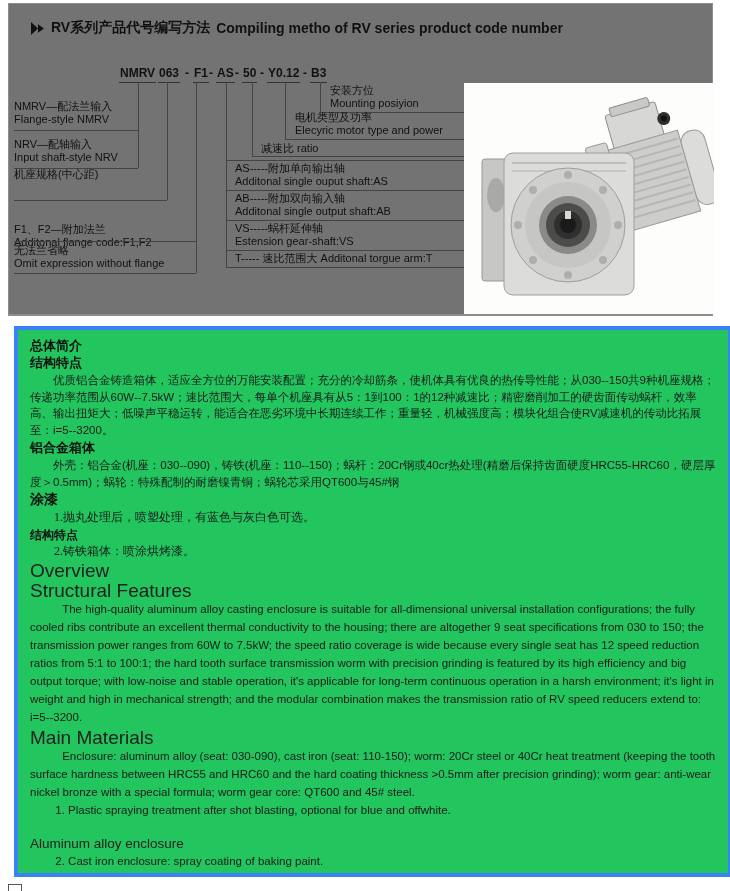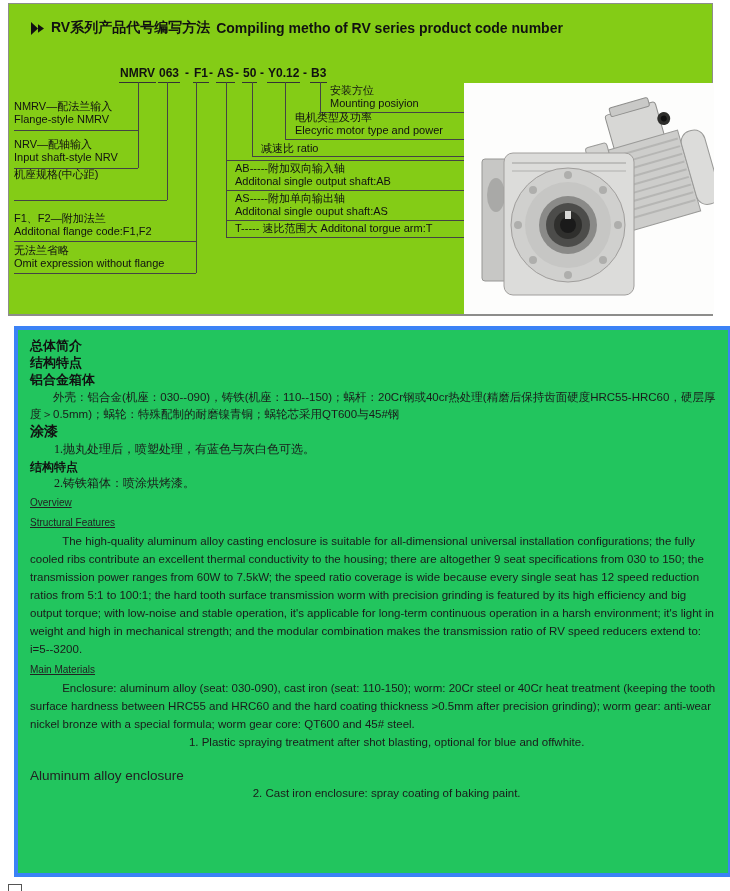--- a/index.html
+++ b/index.html
@@ -5,21 +5,21 @@
   * { box-sizing: border-box; margin: 0; padding: 0; }
   html,body { background:#fff; }
   body {
     width: 730px; height: 891px; position: relative; overflow: hidden;
     font-family: "Liberation Sans", "DejaVu Sans", sans-serif;
     color: #141414;
   }
   
   .panel {
     position: absolute; left: 8px; top: 3px; width: 705px; height: 313px;
-    background: #84cc16; border: 1px solid #8d8d8b; border-bottom: 2px solid #8d8d8b;
+    background: #737373; border: 1px solid #8d8d8b; border-bottom: 2px solid #8d8d8b;
   }
   .title-row { position: absolute; left: 21px; top: 15px; display: flex; align-items: center; gap: 6px; }
   .title-row .ttl { font-size: 14px; font-weight: bold; color: #111; white-space: nowrap; }
   
   .seg { position: absolute; top: 62px; font-size: 12px; font-weight: bold; color:#111;
          border-bottom: 1px solid #333; padding: 0 1px 2px 1px; white-space: nowrap; }
   .dash { position: absolute; top: 62px; font-size: 12px; font-weight: bold; color:#111; }
   
   .vline { position: absolute; width: 1px; background: #444; }
   .hline { position: absolute; height: 1px; background: #444; }
@@ -38,23 +38,23 @@
   
   .textbox {
     position: absolute; left: 14px; top: 326px; width: 718px; height: 551px;
     background: #22c55e; border: 4px solid #3b82f6; overflow: hidden;
     padding: 6px 10px 4px 12px;
   }
   .zh-h  { font-size: 13px; font-weight: bold; line-height: 15px; margin: 2px 0 2px 0; color:#111; }
   .zh-p  { font-size: 11.5px; line-height: 16.5px; text-indent: 2em; color:#1a1a1a; margin: 1px 0; }
   .zh-item { font-size: 12px; line-height: 16.5px; padding-left: 2em; color:#1a1a1a;font-family:Liberation Serif, serif; }
   .zh-sub { font-size: 12px; font-weight: bold; line-height: 16px; color:#111; margin-top: 1px; }
-  .en-h  { font-size: 10px; font-weight: normal; line-height: 17px; margin: 3px 0 1px 0; color:#222;text-decoration:underline; }
+  .en-h  { font-size: 19px; font-weight: normal; line-height: 17px; margin: 3px 0 1px 0; color:#222; }
   .en-p  { font-size: 11.5px; line-height: 18px; text-indent: 2.8em; color:#1a1a1a; }
-  .en-item { font-size: 11.5px; line-height: 18px; padding-left: 2.2em; color:#1a1a1a;text-align:center; }
+  .en-item { font-size: 11.5px; line-height: 18px; padding-left: 2.2em; color:#1a1a1a; }
   .en-sub { font-size: 13.5px; line-height: 17px; color:#222; margin-top: 16px; }
   
   .page-mark { position: absolute; left: 8px; top: 884px; width: 14px; height: 12px;
                border: 1px solid #555; background: #fff; }
 </style>
 </head>
 <body>
 
 <div class="panel">
 
@@ -100,21 +100,21 @@
     <div>NRV—配轴输入</div>
     <div>Input shaft-style NRV</div>
   </div>
   <div class="hline" style="left:5px; top:164px; width:124px"></div>
 
   <div class="dlabel" style="left:5px; top:164px">
     <div>机座规格(中心距)</div>
   </div>
   <div class="hline" style="left:5px; top:196px; width:153px"></div>
 
-  <div class="dlabel" style="left:5px; top:208px">
+  <div class="dlabel" style="left:5px; top:219px">
     <div>F1、F2—附加法兰</div>
     <div>Additonal flange code:F1,F2</div>
   </div>
   <div class="hline" style="left:5px; top:237px; width:182px"></div>
 
   <div class="dlabel" style="left:5px; top:240px">
     <div>无法兰省略</div>
     <div>Omit expression without flange</div>
   </div>
   <div class="hline" style="left:5px; top:269px; width:182px"></div>
@@ -131,26 +131,30 @@
   </div>
   <div class="hline" style="left:276px; top:135px; width:181px"></div>
 
   <div class="dlabel" style="left:252px; top:138px">
     <div>减速比 ratio</div>
   </div>
   <div class="hline" style="left:243px; top:152px; width:214px"></div>
 
   <div class="opts">
     <div class="opt">
+      <div>AS-----附加单向输出轴</div>
+      <div>Additonal single ouput shaft:AS</div>
+    </div>
+    <div class="opt">
       <div>AB-----附加双向输入轴</div>
       <div>Additonal single output shaft:AB</div>
     </div>
     <div class="opt">
-      <div>AS-----附加单向输出轴</div>
-      <div>Additonal single ouput shaft:AS</div>
+      <div>VS-----蜗杆延伸轴</div>
+      <div>Estension gear-shaft:VS</div>
     </div>
     <div class="opt">
       <div>T----- 速比范围大 Additonal torgue arm:T</div>
     </div>
   </div>
 
   <div class="photo">
     <svg width="250" height="231" viewBox="0 0 250 231">
 
       <g transform="rotate(-16 160 100)">
@@ -196,20 +200,21 @@
       <circle cx="104" cy="142" r="14" fill="#2f2f2d"></circle>
       <circle cx="104" cy="142" r="8" fill="#1a1a1a"></circle>
       <rect x="101" y="128" width="6" height="8" fill="#d8d8d6"></rect>
     </svg>
   </div>
 </div>
 
 <div class="textbox">
   <div class="zh-h">总体简介</div>
   <div class="zh-h">结构特点</div>
+  <p class="zh-p">优质铝合金铸造箱体，适应全方位的万能安装配置；充分的冷却筋条，使机体具有优良的热传导性能；从030--150共9种机座规格；传递功率范围从60W--7.5kW；速比范围大，每单个机座具有从5：1到100：1的12种减速比；精密磨削加工的硬齿面传动蜗杆，效率高、输出扭矩大；低噪声平稳运转，能适合在恶劣环境中长期连续工作；重量轻，机械强度高；模块化组合使RV减速机的传动比拓展至：i=5--3200。</p>
   <div class="zh-h">铝合金箱体</div>
   <p class="zh-p">外壳：铝合金(机座：030--090)，铸铁(机座：110--150)；蜗杆：20Cr钢或40cr热处理(精磨后保持齿面硬度HRC55-HRC60，硬层厚度＞0.5mm)；蜗轮：特殊配制的耐磨镍青铜；蜗轮芯采用QT600与45#钢</p>
   <div class="zh-h" style="font-size:14px">涂漆</div>
   <div class="zh-item">1.抛丸处理后，喷塑处理，有蓝色与灰白色可选。</div>
   <div class="zh-sub">结构特点</div>
   <div class="zh-item">2.铸铁箱体：喷涂烘烤漆。</div>
 
   <div class="en-h">Overview</div>
   <div class="en-h">Structural Features</div>
   <p class="en-p">The high-quality aluminum alloy casting enclosure is suitable for all-dimensional universal installation configurations; the fully cooled ribs contribute an excellent thermal conductivity to the housing; there are altogether 9 seat specifications from 030 to 150; the transmission power ranges from 60W to 7.5kW; the speed ratio coverage is wide because every single seat has 12 speed reduction ratios from 5:1 to 100:1; the hard tooth surface transmission worm with precision grinding is featured by its high efficiency and big output torque; with low-noise and stable operation, it's applicable for long-term continuous operation in a harsh environment; it's light in weight and high in mechanical strength; and the modular combination makes the transmission ratio of RV speed reducers extend to: i=5--3200.</p>

